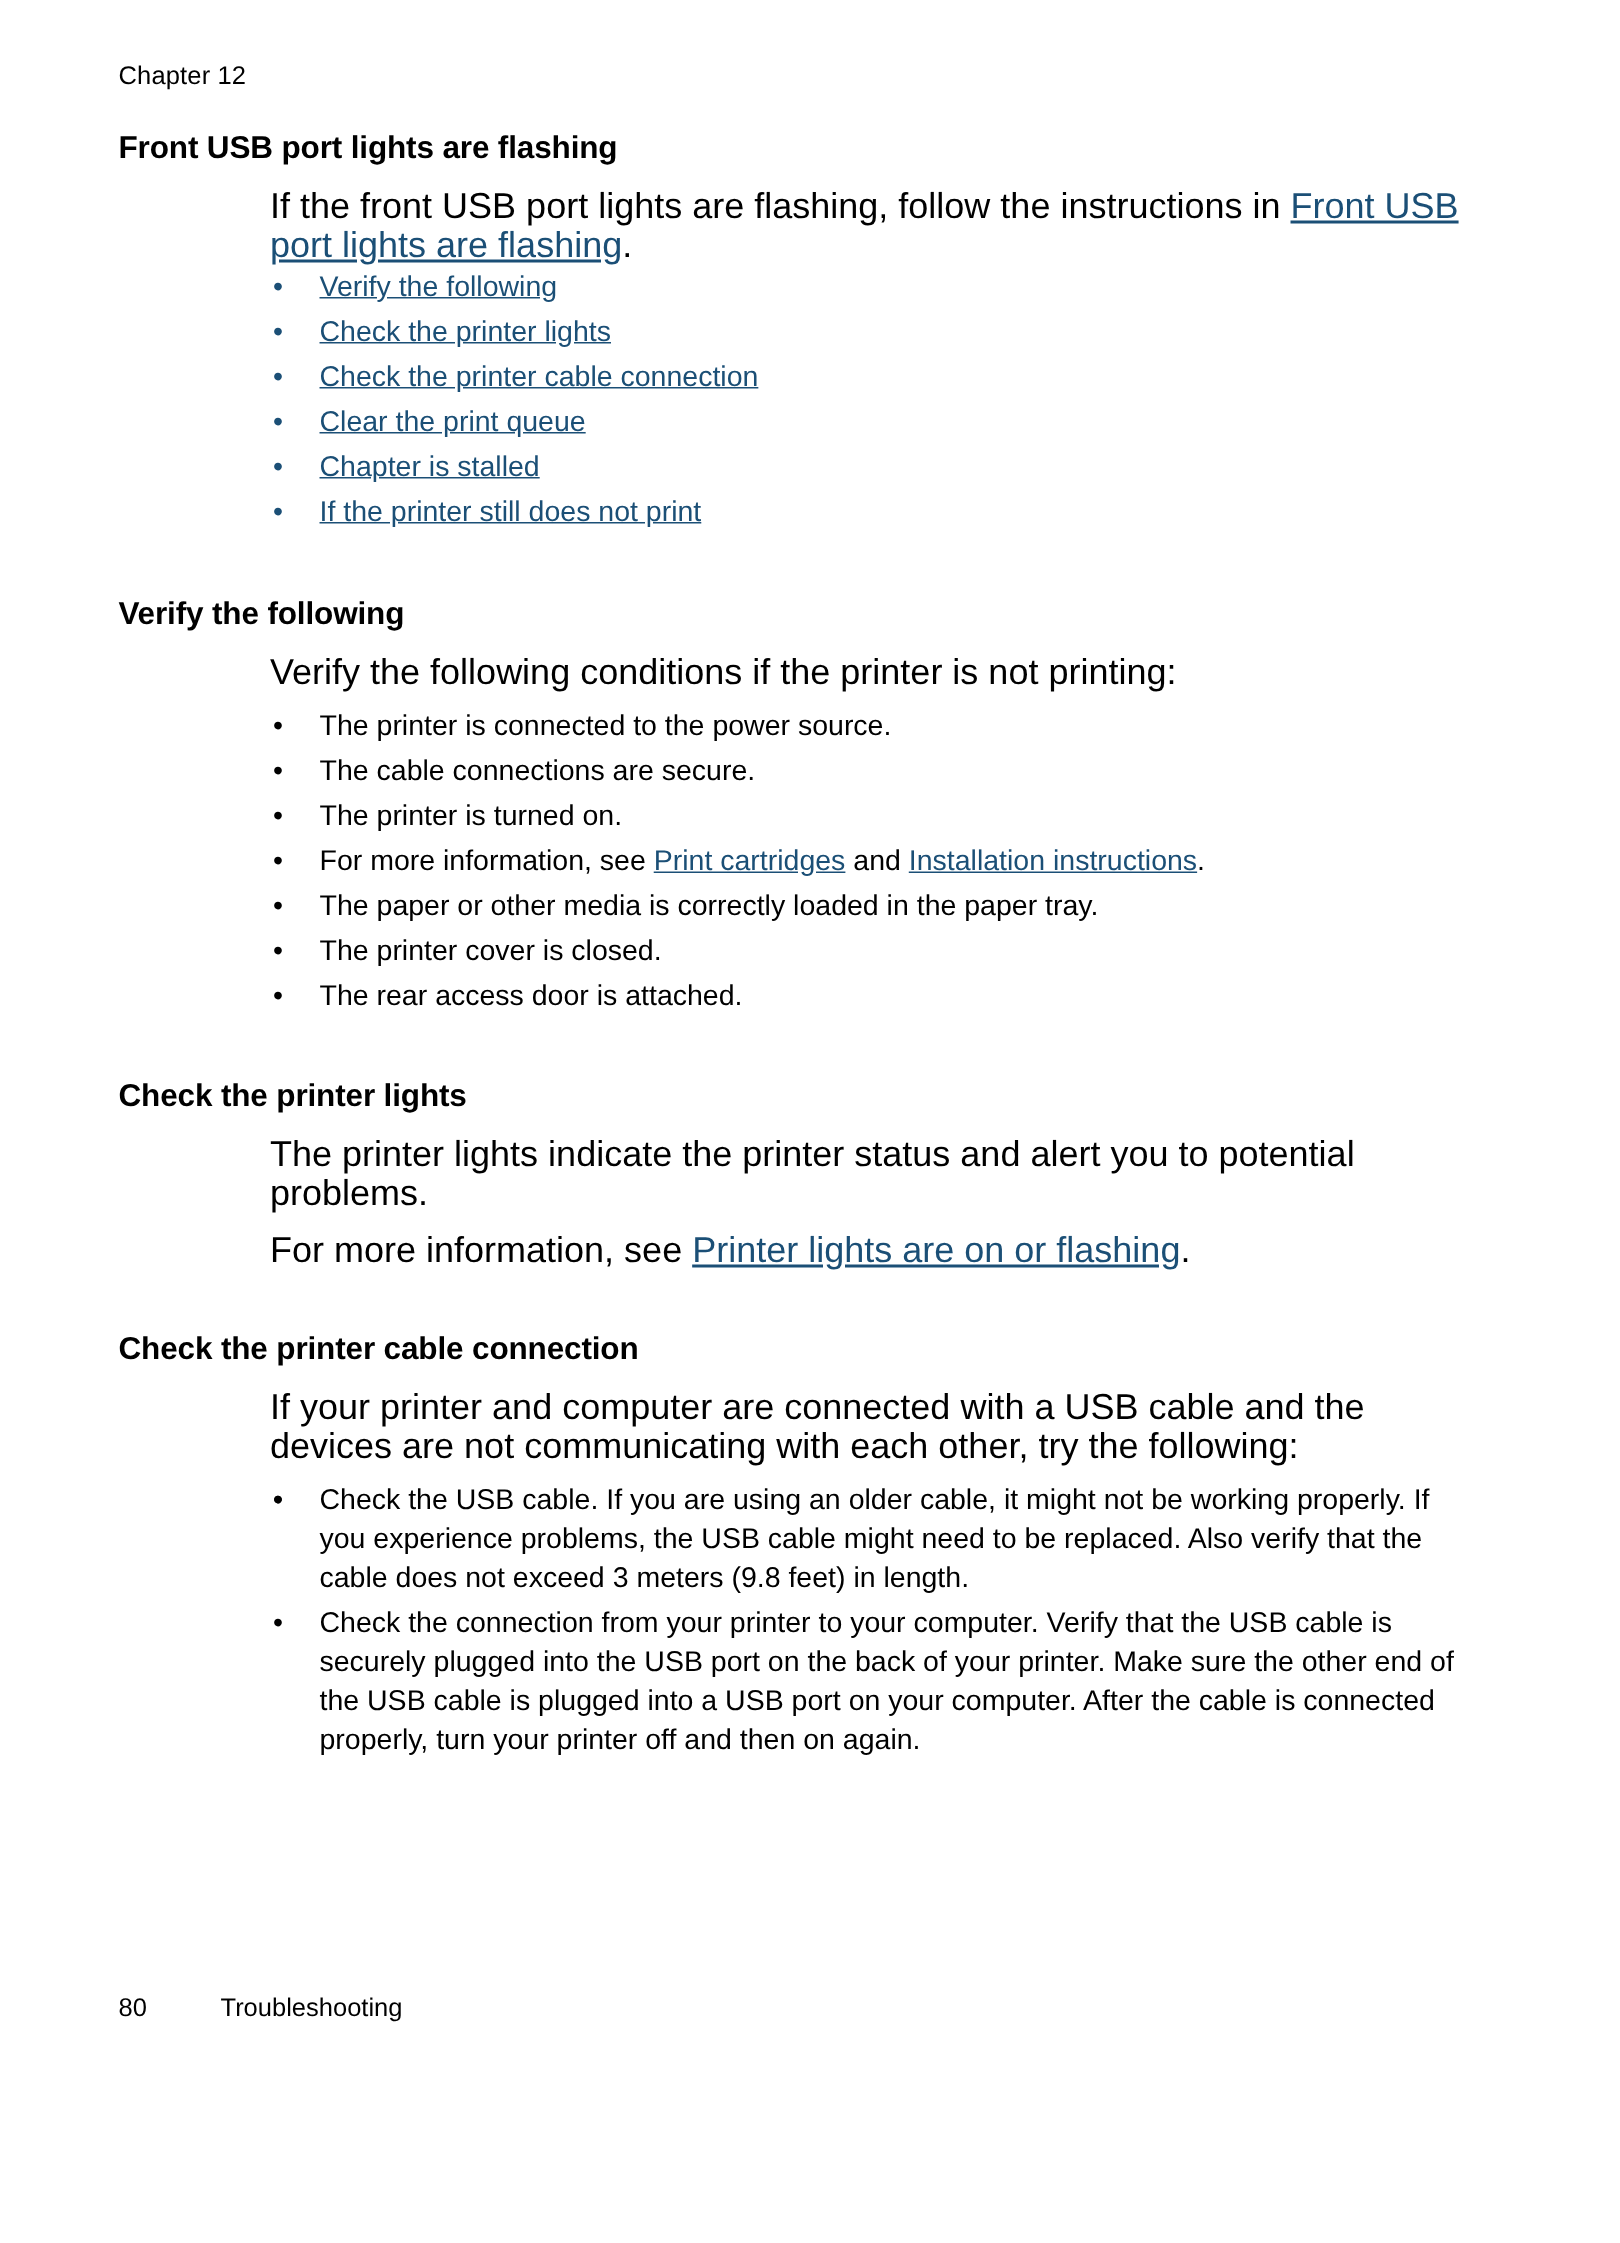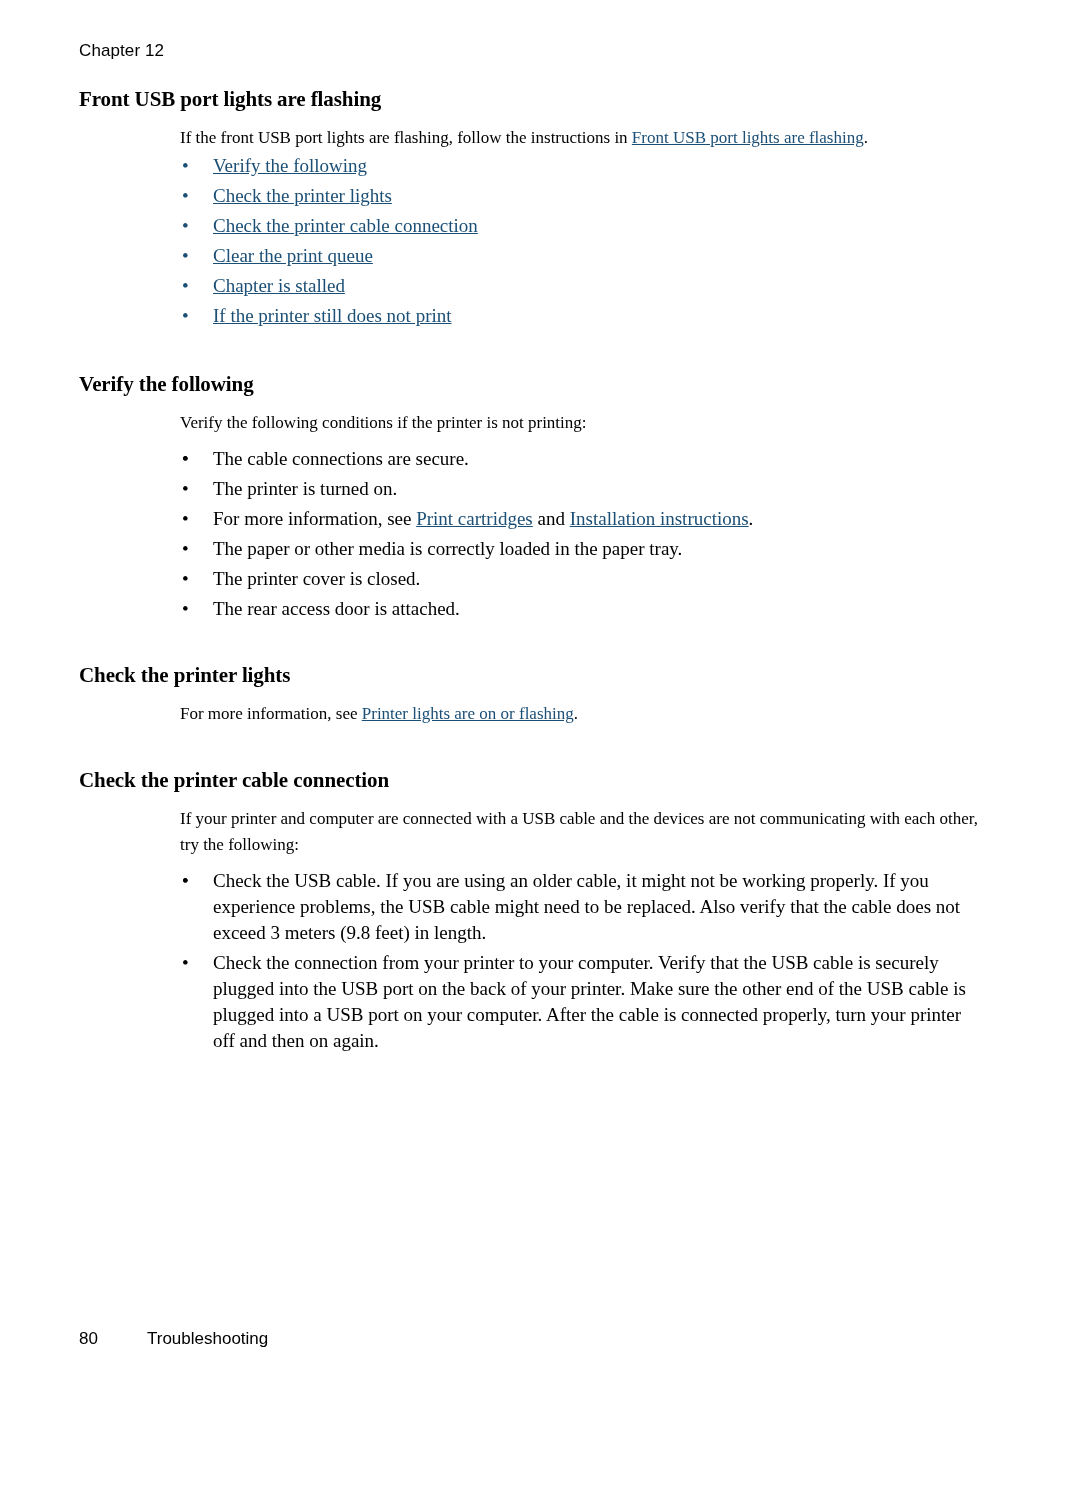--- a/index.html
+++ b/index.html
@@ -30,21 +30,20 @@
     line-height: 20px;
     letter-spacing: 0.1px;
     color: #000;
   }
   
   .content {
     position: absolute;
     left: 79px;
     top: 86px;
     width: 905px;
-    font-family: Liberation Serif, serif;
   }
   h2.section-title {
     font-size: 21px;
     font-weight: bold;
     line-height: 26px;
     margin: 0 0 13px 0;
     letter-spacing: -0.1px;
   }
   h1.main-title {
     font-size: 33px;
@@ -54,21 +53,21 @@
     letter-spacing: -0.3px;
   }
   h3.sub-title {
     font-size: 21px;
     font-weight: bold;
     line-height: 26px;
     margin: 40px 0 13px 0;
     letter-spacing: -0.1px;
   }
   p.body-text {
-    font-size: 17px;
+    font-size: 24px;
     line-height: 26px;
     margin: 0 0 0 0;
     padding-left: 101px;
   }
   p.body-text + p.body-text {
     margin-top: 12px;
   }
   .link {
     color: #1b4f76;
     text-decoration: underline;
@@ -147,33 +146,34 @@
       <li><span class="bullet">•</span><a class="link" href="#">Check the printer cable connection</a></li>
       <li><span class="bullet">•</span><a class="link" href="#">Clear the print queue</a></li>
       <li><span class="bullet">•</span><a class="link" href="#">Chapter is stalled</a></li>
       <li><span class="bullet">•</span><a class="link" href="#">If the printer still does not print</a></li>
     </ul>
 
     <h3 class="sub-title">Verify the following</h3>
     <p class="body-text">Verify the following conditions if the printer is not printing:</p>
 
     <ul class="body-list">
-      <li><span class="bullet">•</span></li>
+      <li><span class="bullet">•</span><span>The printer is connected to the power source.</span></li>
       <li><span class="bullet">•</span><span>The cable connections are secure.</span></li>
       <li><span class="bullet">•</span><span>The printer is turned on.</span></li>
       <li>
         <span class="bullet">•</span>
         <span class="sub-para"><span>For more information, see </span><a class="link" href="#">Print cartridges</a><span> and </span><a class="link" href="#">Installation instructions</a><span>.</span></span>
       </li>
       <li><span class="bullet">•</span><span>The paper or other media is correctly loaded in the paper tray.</span></li>
       <li><span class="bullet">•</span><span>The printer cover is closed.</span></li>
       <li><span class="bullet">•</span><span>The rear access door is attached.</span></li>
     </ul>
 
     <h3 class="sub-title">Check the printer lights</h3>
+    <p class="body-text">The printer lights indicate the printer status and alert you to potential problems.</p>
     <p class="body-text"><span>For more information, see </span><a class="link" href="#">Printer lights are on or flashing</a><span>.</span></p>
 
     <h3 class="sub-title">Check the printer cable connection</h3>
     <p class="body-text">If your printer and computer are connected with a USB cable and the devices are not communicating with each other, try the following:</p>
 
     <ul class="body-list">
       <li><span class="bullet">•</span></li>
       <li><span class="bullet">•</span><span>Check the USB cable. If you are using an older cable, it might not be working properly. If you experience problems, the USB cable might need to be replaced. Also verify that the cable does not exceed 3 meters (9.8 feet) in length.</span></li>
       <li><span class="bullet">•</span><span>Check the connection from your printer to your computer. Verify that the USB cable is securely plugged into the USB port on the back of your printer. Make sure the other end of the USB cable is plugged into a USB port on your computer. After the cable is connected properly, turn your printer off and then on again.</span></li>
     </ul>

